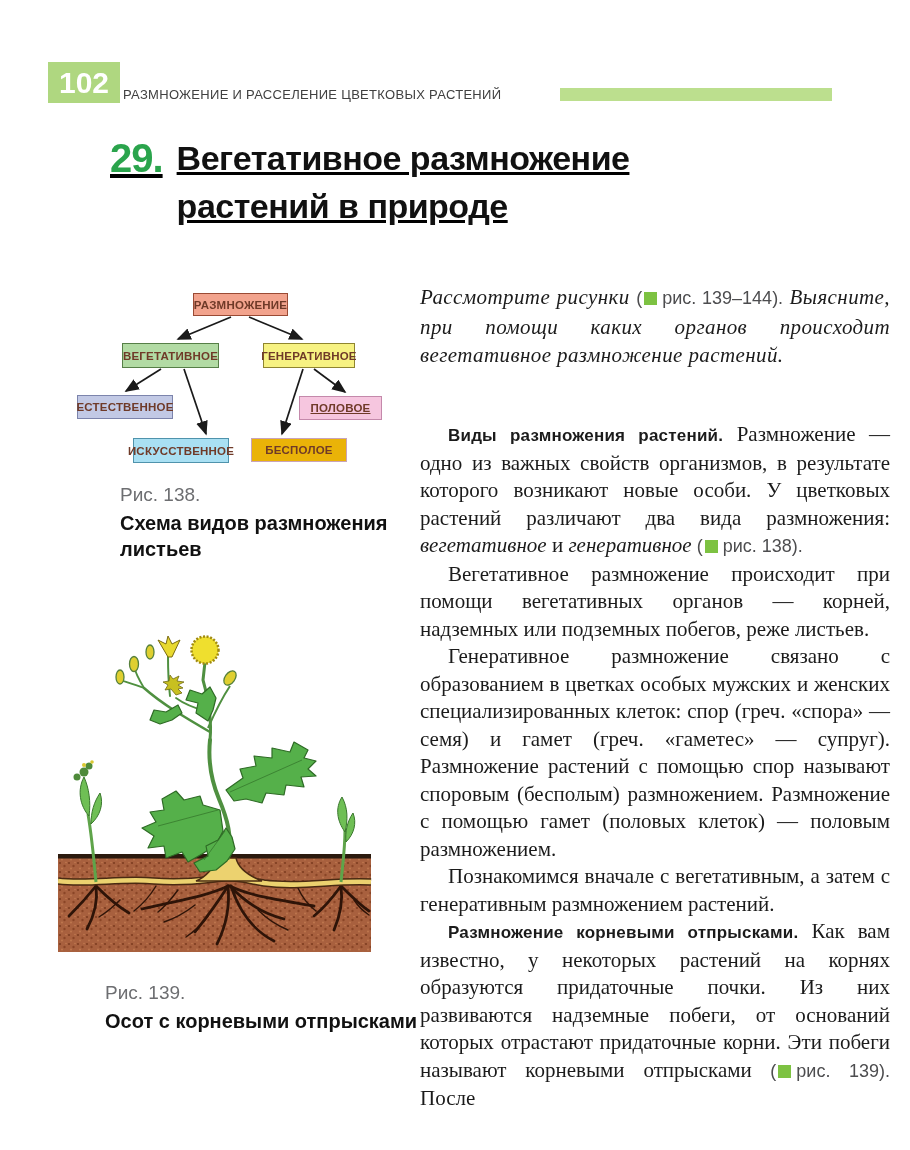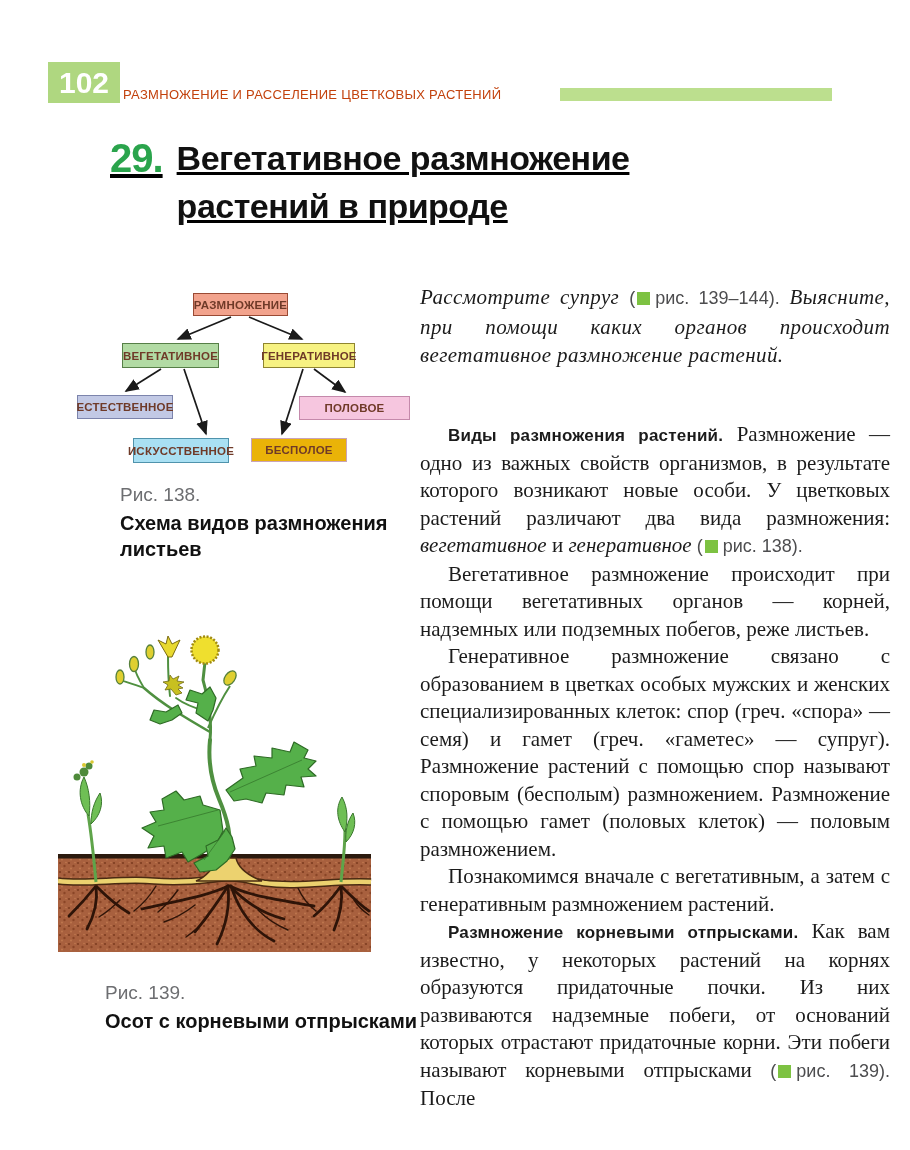--- a/index.html
+++ b/index.html
@@ -2,39 +2,39 @@
 <html lang="ru"><head>
 <meta charset="utf-8">
 <style>
   html,body{margin:0;padding:0;background:#ffffff;}
   .page{position:relative;width:910px;height:1150px;background:#ffffff;overflow:hidden;
         font-family:"Liberation Sans",sans-serif;}
 
   
   .pagenum{position:absolute;left:48px;top:62px;width:72px;height:41px;background:#AFD780;
            color:#ffffff;font-weight:bold;font-size:30px;display:flex;align-items:center;justify-content:center;}
-  .runhead{position:absolute;left:123px;top:87px;width:440px;color:#c2410c;font-size:13px;letter-spacing:.3px;}
+  .runhead{position:absolute;left:123px;top:87px;width:440px;color:#404040;font-size:13px;letter-spacing:.3px;}
   .greenbar{position:absolute;left:560px;top:88px;width:272px;height:13px;background:#BCDF8E;}
 
   
   .chapter{position:absolute;left:110px;top:134px;display:flex;gap:14px;text-decoration:underline;}
   .chapnum{color:#2AA44C;font-weight:bold;font-size:40px;line-height:48px;letter-spacing:-1px;}
   .chaptitle{color:#111111;font-weight:bold;font-size:34px;line-height:48px;max-width:485px;letter-spacing:-0.5px;}
 
   
   .diagram{position:absolute;left:60px;top:280px;width:345px;height:195px;}
   .diagram svg{position:absolute;left:0;top:0;}
   .dnode{position:absolute;border:1.5px solid #555;display:flex;align-items:center;justify-content:center;
          font-weight:bold;font-size:11.5px;color:#6F3A28;letter-spacing:.2px;box-sizing:border-box;}
   .n-root{left:133px;top:13px;width:95px;height:23px;}
   .n-veg{left:62px;top:63px;width:97px;height:25px;}
   .n-gen{left:203px;top:63px;width:92px;height:25px;}
   .n-nat{left:17px;top:115px;width:96px;height:24px;}
   .n-art{left:73px;top:158px;width:96px;height:25px;}
-  .n-sex{left:239px;top:116px;width:111px;height:24px;}
+  .n-sex{left:239px;top:116px;width:83px;height:24px;text-decoration:underline;}
   .n-asex{left:191px;top:158px;width:96px;height:24px;}
 
   .cap{position:absolute;color:#6D6E71;font-size:19px;}
   .cap-b{position:absolute;color:#111111;font-weight:bold;font-size:20px;line-height:26px;}
   .cap138{left:120px;top:484px;text-align:right;}
   .cap138b{left:120px;top:510px;width:300px;}
   .cap139{left:105px;top:982px;}
   .cap139b{left:105px;top:1008px;width:330px;}
 
   
@@ -207,21 +207,21 @@
         <path d="M118,95 l6,-2 -4,-4 5,-1 -5,-3 6,-3 -7,-1 2,-5 -6,3 -3,-4 -1,6 -6,1 5,3 -3,5 6,-1 Z" fill="#C8C020" stroke="#6E6A14" stroke-width="0.8"></path>
         <path d="M150,128 C158,110 166,95 172,86" stroke="#4F9040" stroke-width="2" fill="none"></path>
       </g>
     </svg>
   </div>
 
   <div class="cap cap139">Рис. 139.</div>
   <div class="cap-b cap139b">Осот с корневыми отпрысками</div>
 
   <div class="rcol intro">
-    <span>Рассмотрите супруг </span><span class="ref"><span>(</span><span class="sq"></span><span>рис. 139–144</span><span>).</span></span><span> Выясните, при помощи каких органов происходит вегетативное размножение растений.</span>
+    <span>Рассмотрите рисунки </span><span class="ref"><span>(</span><span class="sq"></span><span>рис. 139–144</span><span>).</span></span><span> Выясните, при помощи каких органов происходит вегетативное размножение растений.</span>
   </div>
 
   <div class="rcol bodytext">
     <p><span class="lead">Виды размножения растений.</span><span> Размножение — одно из важных свойств организмов, в результате которого возникают новые особи. У цветковых растений различают два вида размножения: </span><span class="em">вегетативное</span><span> и </span><span class="em">генеративное</span><span class="ref"><span> (</span><span class="sq"></span><span>рис. 138</span><span>).</span></span></p>
     <p>Вегетативное размножение происходит при помощи вегетативных органов — корней, надземных или подземных побегов, реже листьев.</p>
     <p>Генеративное размножение связано с образованием в цветках особых мужских и женских специализированных клеток: спор (греч. «спора» — семя) и гамет (греч. «гаметес» — супруг). Размножение растений с помощью спор называют споровым (бесполым) размножением. Размножение с помощью гамет (половых клеток) — половым размножением.</p>
     <p>Познакомимся вначале с вегетативным, а затем с генеративным размножением растений.</p>
     <p><span class="lead">Размножение корневыми отпрысками.</span><span> Как вам известно, у некоторых растений на корнях образуются придаточные почки. Из них развиваются надземные побеги, от оснований которых отрастают придаточные корни. Эти побеги называют корневыми отпрысками</span><span class="ref"><span> (</span><span class="sq"></span><span>рис. 139</span><span>).</span></span><span> После</span></p>
   </div>
 

